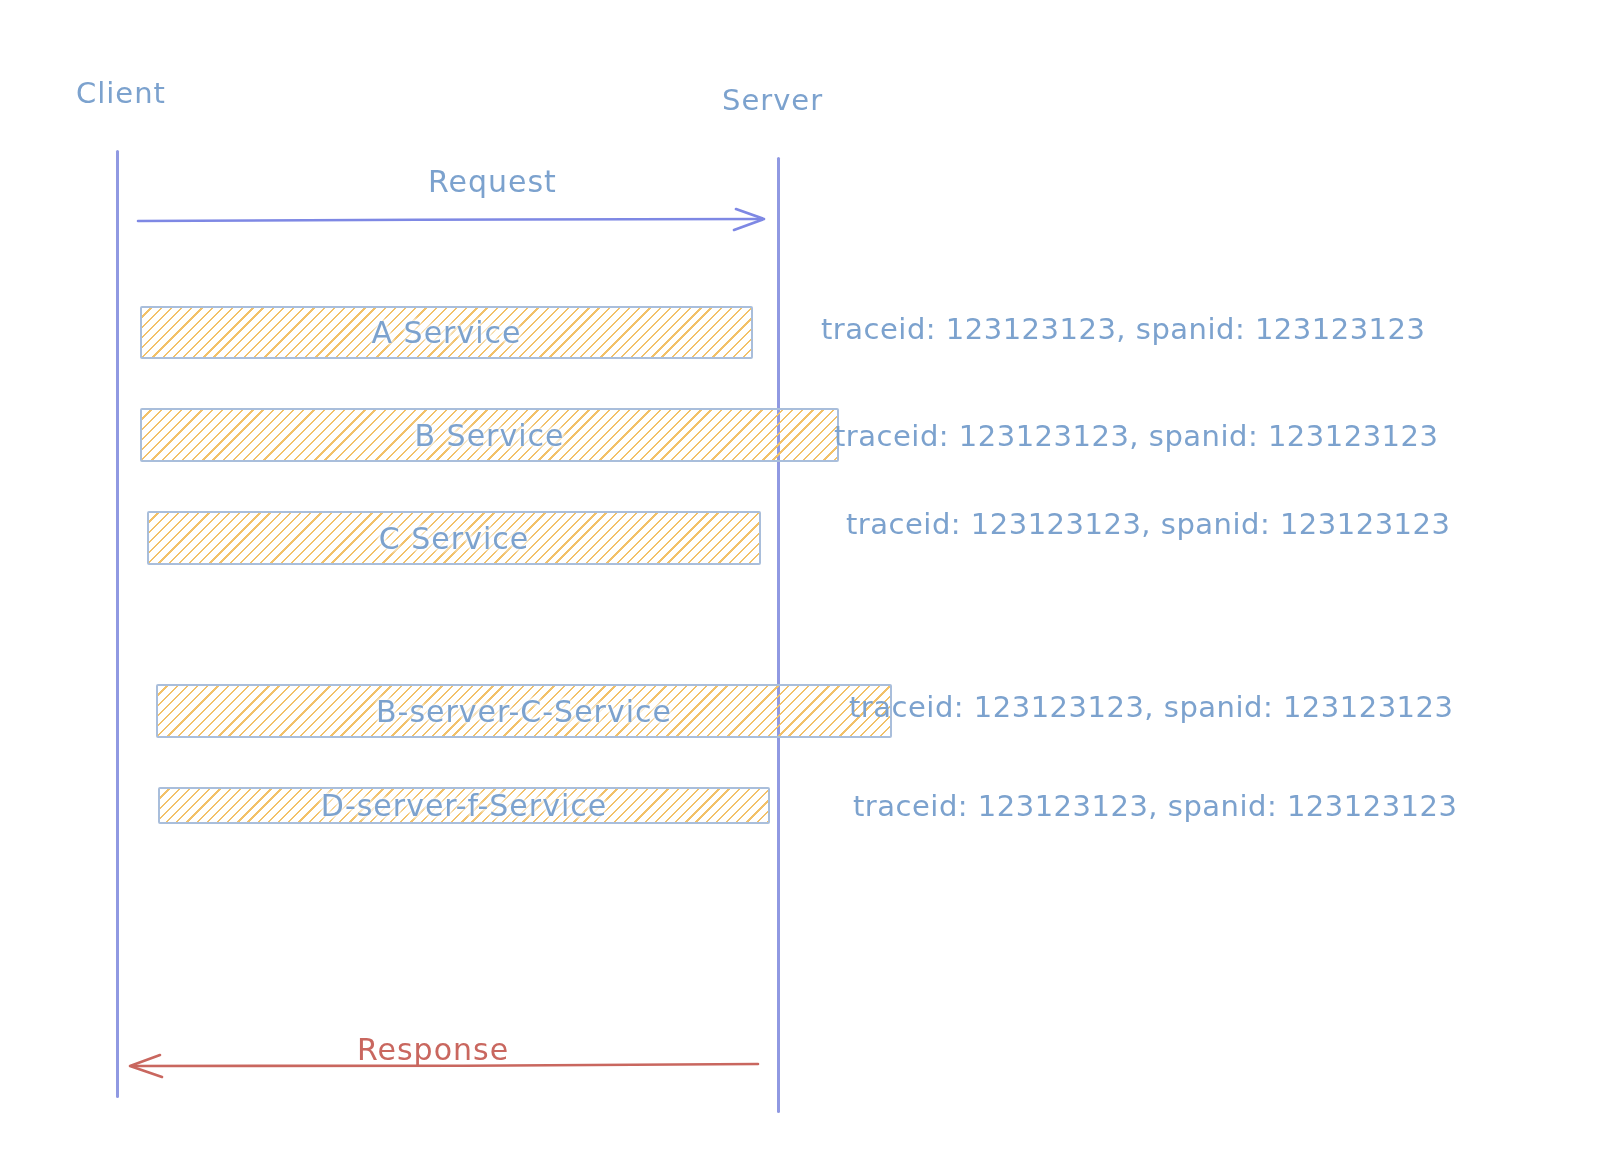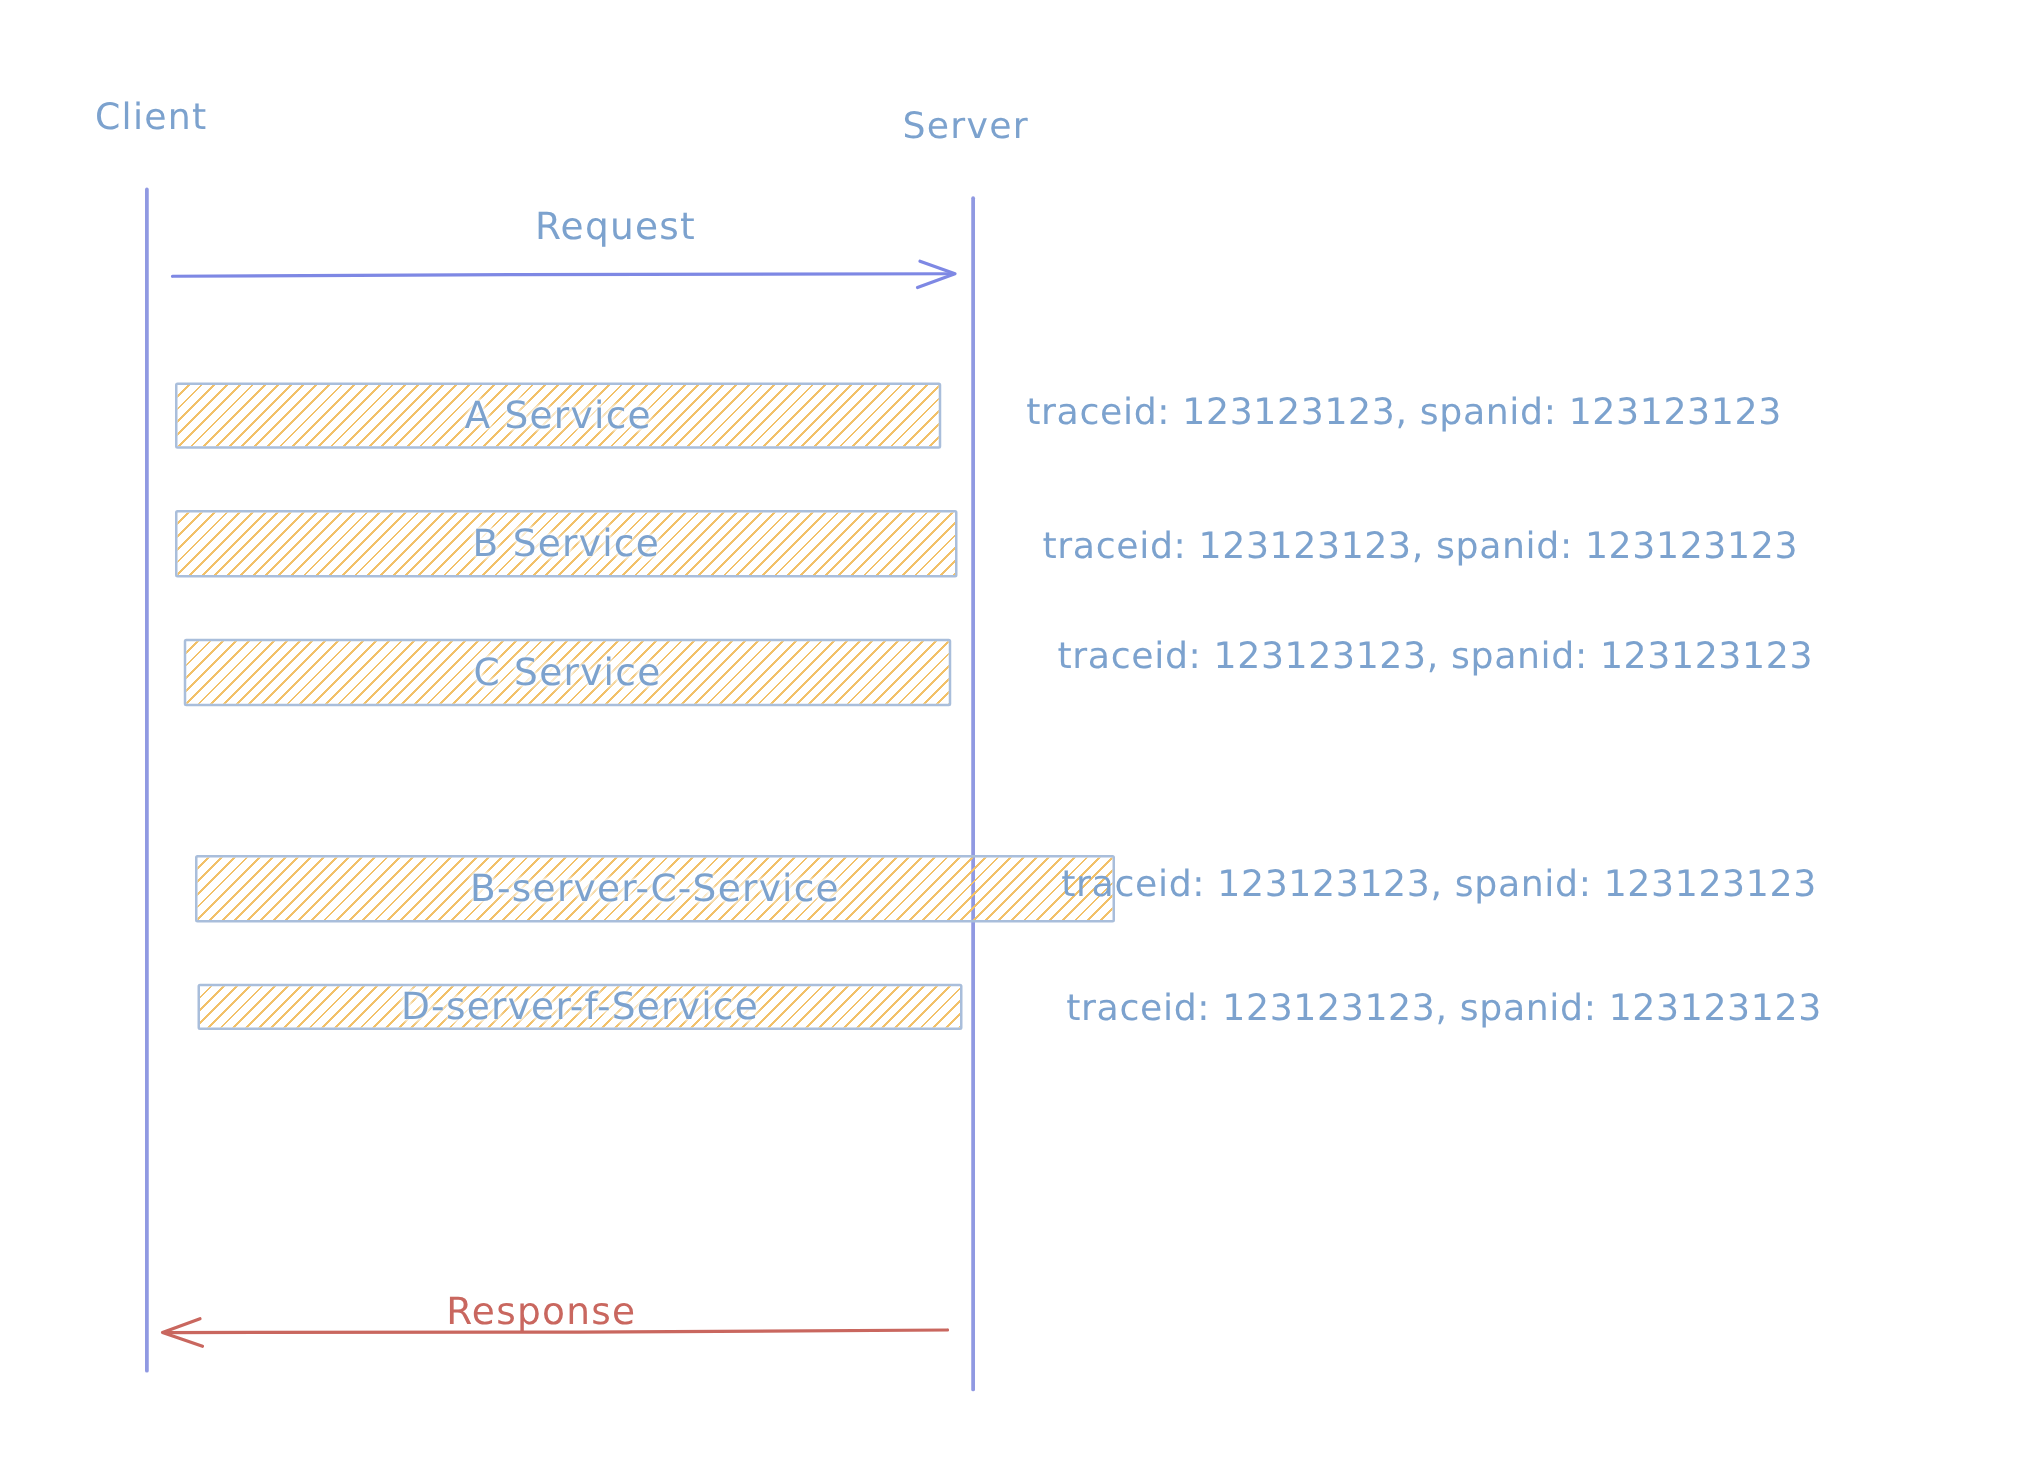--- a/index.html
+++ b/index.html
@@ -106,21 +106,21 @@
 
   <div class="flow-label request" style="left:380px; top:164px;margin-left:48px;">Request</div>
   <svg class="arrow-svg request" style="left:132px; top:204px;" width="642" height="32" viewBox="0 0 642 32">
     <path d="M 6 17 C 210 15.5, 430 15.5, 630 15"></path>
     <path d="M 604 5 L 632 15 L 602 26"></path>
   </svg>
 
   <div class="service-box" style="left:140px; top:306px; width:613px; height:53px;">
     <span class="service-label">A Service</span>
   </div>
-  <div class="service-box" style="left:140px; top:408px; width:626px; height:54px;">
+  <div class="service-box" style="left:140px; top:408px; width:699px; height:54px;">
     <span class="service-label">B Service</span>
   </div>
   <div class="service-box" style="left:147px; top:511px; width:614px; height:54px;">
     <span class="service-label">C Service</span>
   </div>
   <div class="service-box" style="left:156px; top:684px; width:736px; height:54px;">
     <span class="service-label">B-server-C-Service</span>
   </div>
   <div class="service-box" style="left:158px; top:787px; width:612px; height:37px;">
     <span class="service-label">D-server-f-Service</span>

